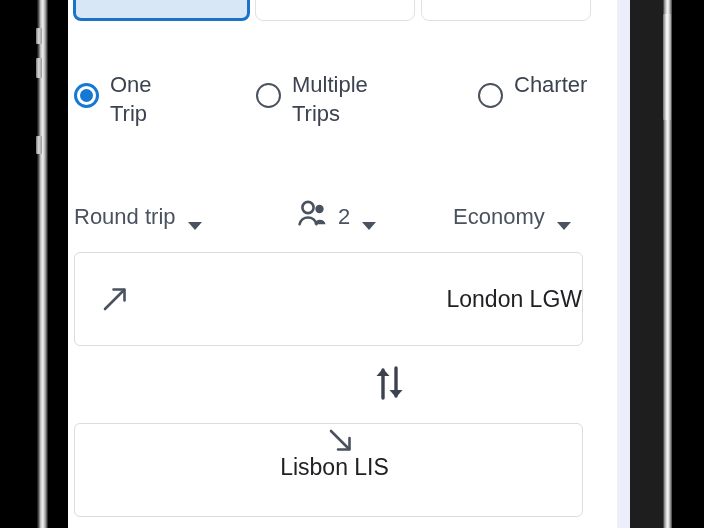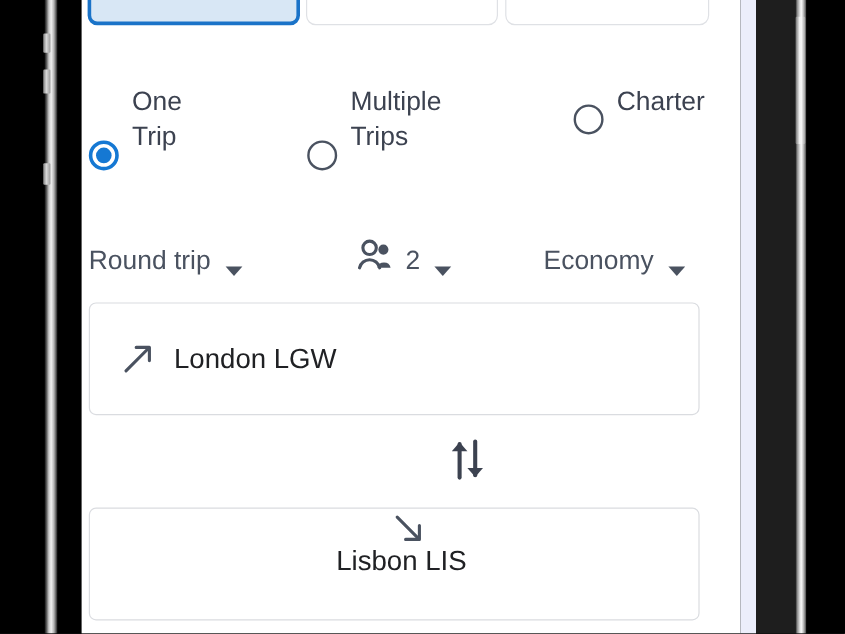--- a/index.html
+++ b/index.html
@@ -128,21 +128,21 @@
   
   .radio-row {
     position: absolute;
     left: 0; top: 70px;
     width: 549px; height: 70px;
   }
   .radio-opt {
     position: absolute;
     top: 0;
     display: flex;
-    align-items: flex-end;
+    align-items: flex-start;
   }
   .radio-opt.r1 { left: 6px;   width: 110px; }
   .radio-opt.r2 { left: 188px; width: 130px; }
   .radio-opt.r3 { left: 410px; width: 135px; }
 
   .radio-mark {
     flex: 0 0 auto;
     width: 25px; height: 25px;
     border-radius: 50%;
     box-sizing: border-box;
@@ -208,21 +208,21 @@
     position: absolute;
     left: 6px;
     width: 509px;
     box-sizing: border-box;
     background: #ffffff;
     border: 1px solid #dadce0;
     border-radius: 6px;
     display: flex;
     align-items: center;
   }
-  .field.origin { top: 252px; height: 94px; }
+  .field.origin { top: 252px; height: 94px; justify-content: space-between; }
   .field.dest   { top: 423px; height: 94px; flex-direction: column; }
 
   .field-icon {
     flex: 0 0 auto;
     width: 36px;
     margin-left: 22px;
     display: flex;
     align-items: center;
     justify-content: center;
   }

